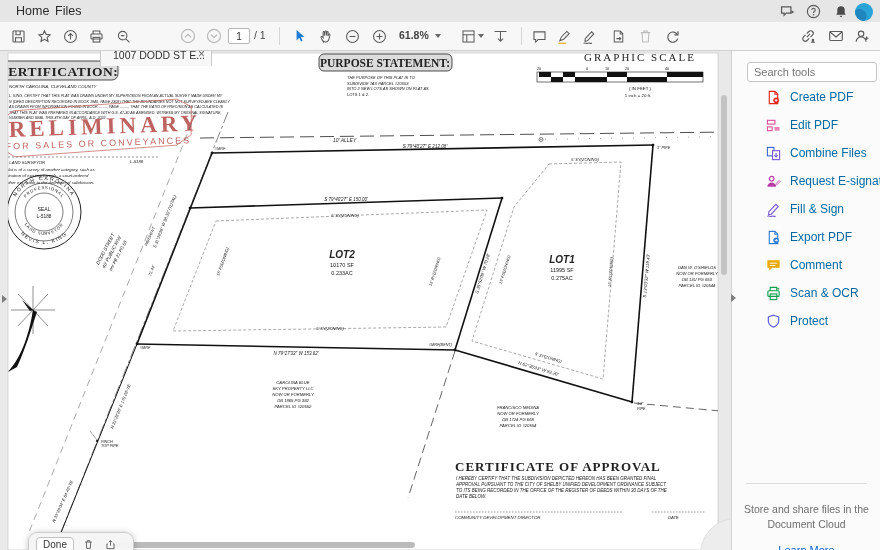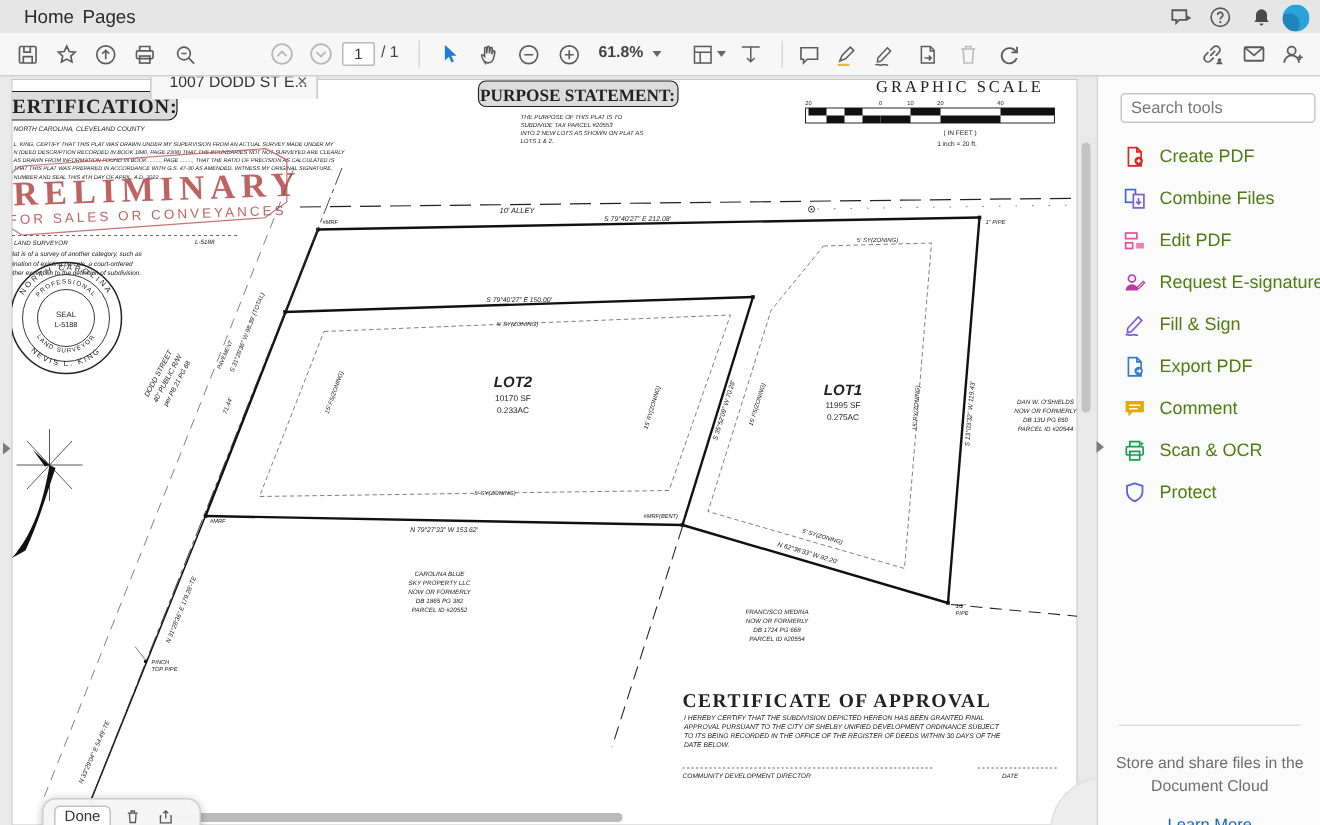--- a/index.html
+++ b/index.html
@@ -29,21 +29,21 @@
     background:#ededed;border:1px solid #e0e0e0;}
   #vscroll{position:absolute;left:721px;top:45px;width:6px;height:180px;border-radius:3px;background:#c3c3c3;}
   #hscroll{position:absolute;left:110px;top:492px;width:305px;height:6px;border-radius:3px;background:#b4b4b4;opacity:.9;}
   .toggle{position:absolute;width:0;height:0;border-top:4.5px solid transparent;border-bottom:4.5px solid transparent;
     border-left:5.5px solid #7d7d7d;cursor:pointer;}
   
   #rightpanel{position:absolute;left:731px;top:50px;width:149px;height:500px;background:#fbfbfb;
     border-left:1px solid #d3d3d3;z-index:20;}
   #searchtools{display:block;margin:12px 12px 8px 15px;width:116px;height:18px;border:1px solid #c6c6c6;
     border-radius:3px;font-size:11px;padding:0 6px;color:#555;background:#fff;}
-  .item{display:flex;align-items:center;gap:9px;height:28px;padding-left:17px;font-size:12px;color:#4d7c0f;cursor:pointer;white-space:nowrap;}
+  .item{display:flex;gap:9px;height:28px;padding-left:34px;font-size:12px;color:#0369a1;cursor:pointer;white-space:nowrap;}
   .item svg{flex:0 0 auto;}
   #pfoot{position:absolute;left:0;top:433px;width:149px;text-align:center;}
   #pfoot .rule{margin:0 14px 18px 14px;border-top:1px solid #ddd;}
   #pfoot .ft{font-size:10.5px;color:#6e6e6e;line-height:15px;}
   #pfoot .lm{margin-top:12px;font-size:11px;color:#0d66d0;cursor:pointer;}
   
   #shotbar{position:absolute;left:28px;top:532px;width:104px;height:24px;background:rgba(245,245,245,.97);
     border:1px solid #cdcdcd;border-radius:9px;box-shadow:0 1px 6px rgba(0,0,0,.25);z-index:40;}
   #donebtn{position:absolute;left:7px;top:4px;width:36px;height:14px;background:#fff;border:1px solid #c2c2c2;
     border-radius:4px;font-size:10px;color:#333;text-align:center;line-height:14px;cursor:pointer;}
@@ -54,21 +54,21 @@
   .it{font-style:italic;}
   .red{fill:#b85350;}
 </style>
 </head>
 <body>
 
 <div id="app">
 
   <div id="tabbar">
     <div class="tabtext" style="left:16px;">Home</div>
-    <div class="tabtext" style="left:55px;">Pages</div>
+    <div class="tabtext" style="left:55px;">Files</div>
     <div id="doctab">
       <span class="ttl">1007 DODD ST E...</span>
       <span class="cls">×</span>
     </div>
     <div class="tbr" style="left:778px;">
       <svg width="17" height="17" viewBox="0 0 20 20" fill="none" stroke="#585858" stroke-width="1.4">
         <path d="M3 4.5h11v7.5H8.5L6 14.5V12H3z"></path>
           <path d="M14.5 8.5l3.5 2-3.5 2z" fill="#585858" stroke="none"></path>
       </svg>
     </div>
@@ -445,34 +445,34 @@
     <div class="item">
       <svg width="15" height="15" viewBox="0 0 16 16" fill="none" stroke="#e2261b" stroke-width="1.2">
         <path d="M3.5 1.5h6l3 3v10h-9z"></path>
           <path d="M9.5 1.5v3h3"></path>
         <circle cx="10.8" cy="11" r="3" fill="#e2261b" stroke="none"></circle>
           <path d="M10.8 9.6v2.8M9.4 11h2.8" stroke="#fff" stroke-width="1"></path>
       </svg>
       <span>Create PDF</span>
     </div>
     <div class="item">
+      <svg width="15" height="15" viewBox="0 0 16 16" fill="none" stroke="#e0509b" stroke-width="1.2">
+        <rect x="1.5" y="2.5" width="8" height="4"></rect>
+          <rect x="1.5" y="9.5" width="5" height="4"></rect>
+          <rect x="9" y="9.5" width="5.5" height="4" fill="#e0509b" stroke="none" opacity="0.7"></rect>
+      </svg>
+      <span>Edit PDF</span>
+    </div>
+    <div class="item">
       <svg width="15" height="15" viewBox="0 0 16 16" fill="none" stroke="#3e6acf" stroke-width="1.2">
         <rect x="1.5" y="1.5" width="7" height="9"></rect>
           <rect x="7" y="5" width="7.5" height="9.5" stroke="#7b5cd6" fill="#fff"></rect>
         <path d="M10.7 7.5v4M9 10l1.7 1.7L12.4 10" stroke="#7b5cd6"></path>
       </svg>
       <span>Combine Files</span>
-    </div>
-    <div class="item">
-      <svg width="15" height="15" viewBox="0 0 16 16" fill="none" stroke="#e0509b" stroke-width="1.2">
-        <rect x="1.5" y="2.5" width="8" height="4"></rect>
-          <rect x="1.5" y="9.5" width="5" height="4"></rect>
-          <rect x="9" y="9.5" width="5.5" height="4" fill="#e0509b" stroke="none" opacity="0.7"></rect>
-      </svg>
-      <span>Edit PDF</span>
     </div>
     <div class="item">
       <svg width="15" height="15" viewBox="0 0 16 16" fill="none" stroke="#b93ca4" stroke-width="1.2">
         <circle cx="6" cy="5" r="2.5"></circle>
           <path d="M1.5 13.5a4.5 4.5 0 0 1 9 0z" fill="#b93ca4" stroke="none"></path>
         <path d="M10 11l4-4 1 1-4 4-1.5.5z" fill="#fff" stroke="#b93ca4" stroke-width="0.9"></path>
       </svg>
       <span>Request E-signatures</span>
     </div>
     <div class="item">

